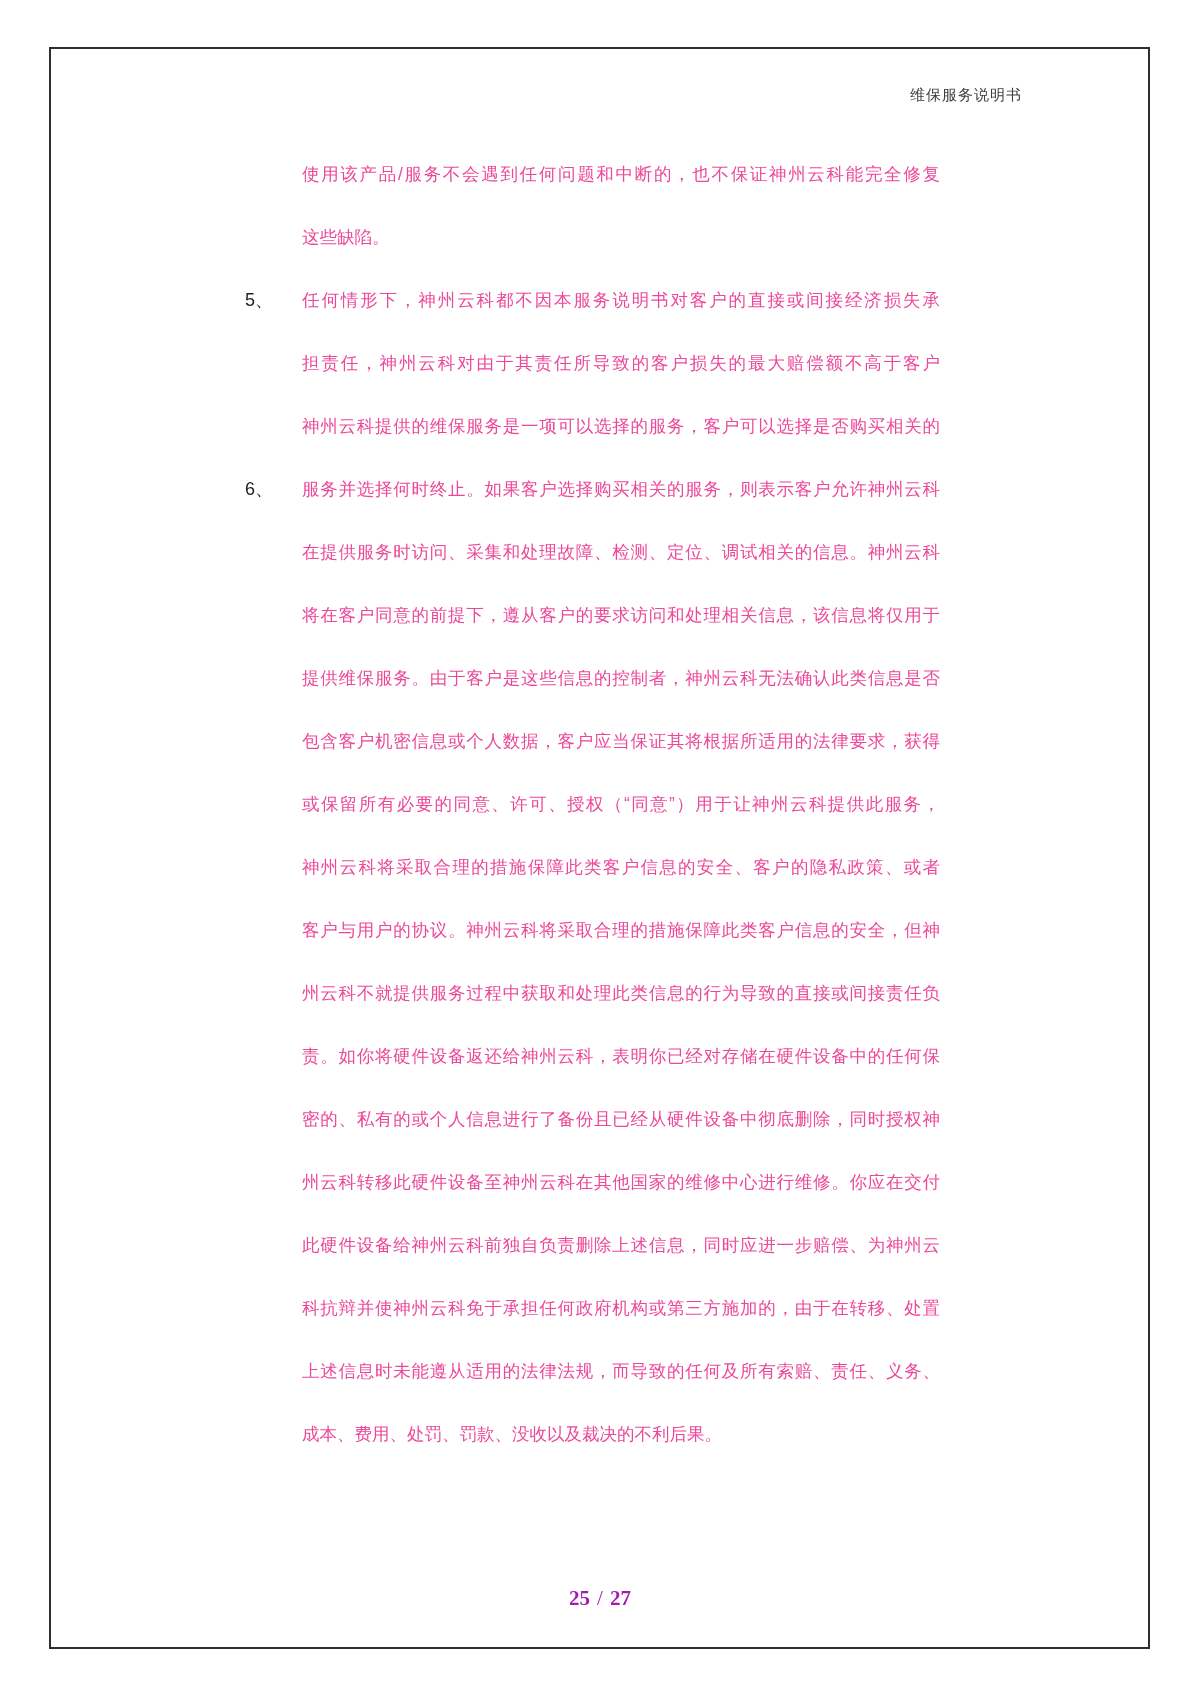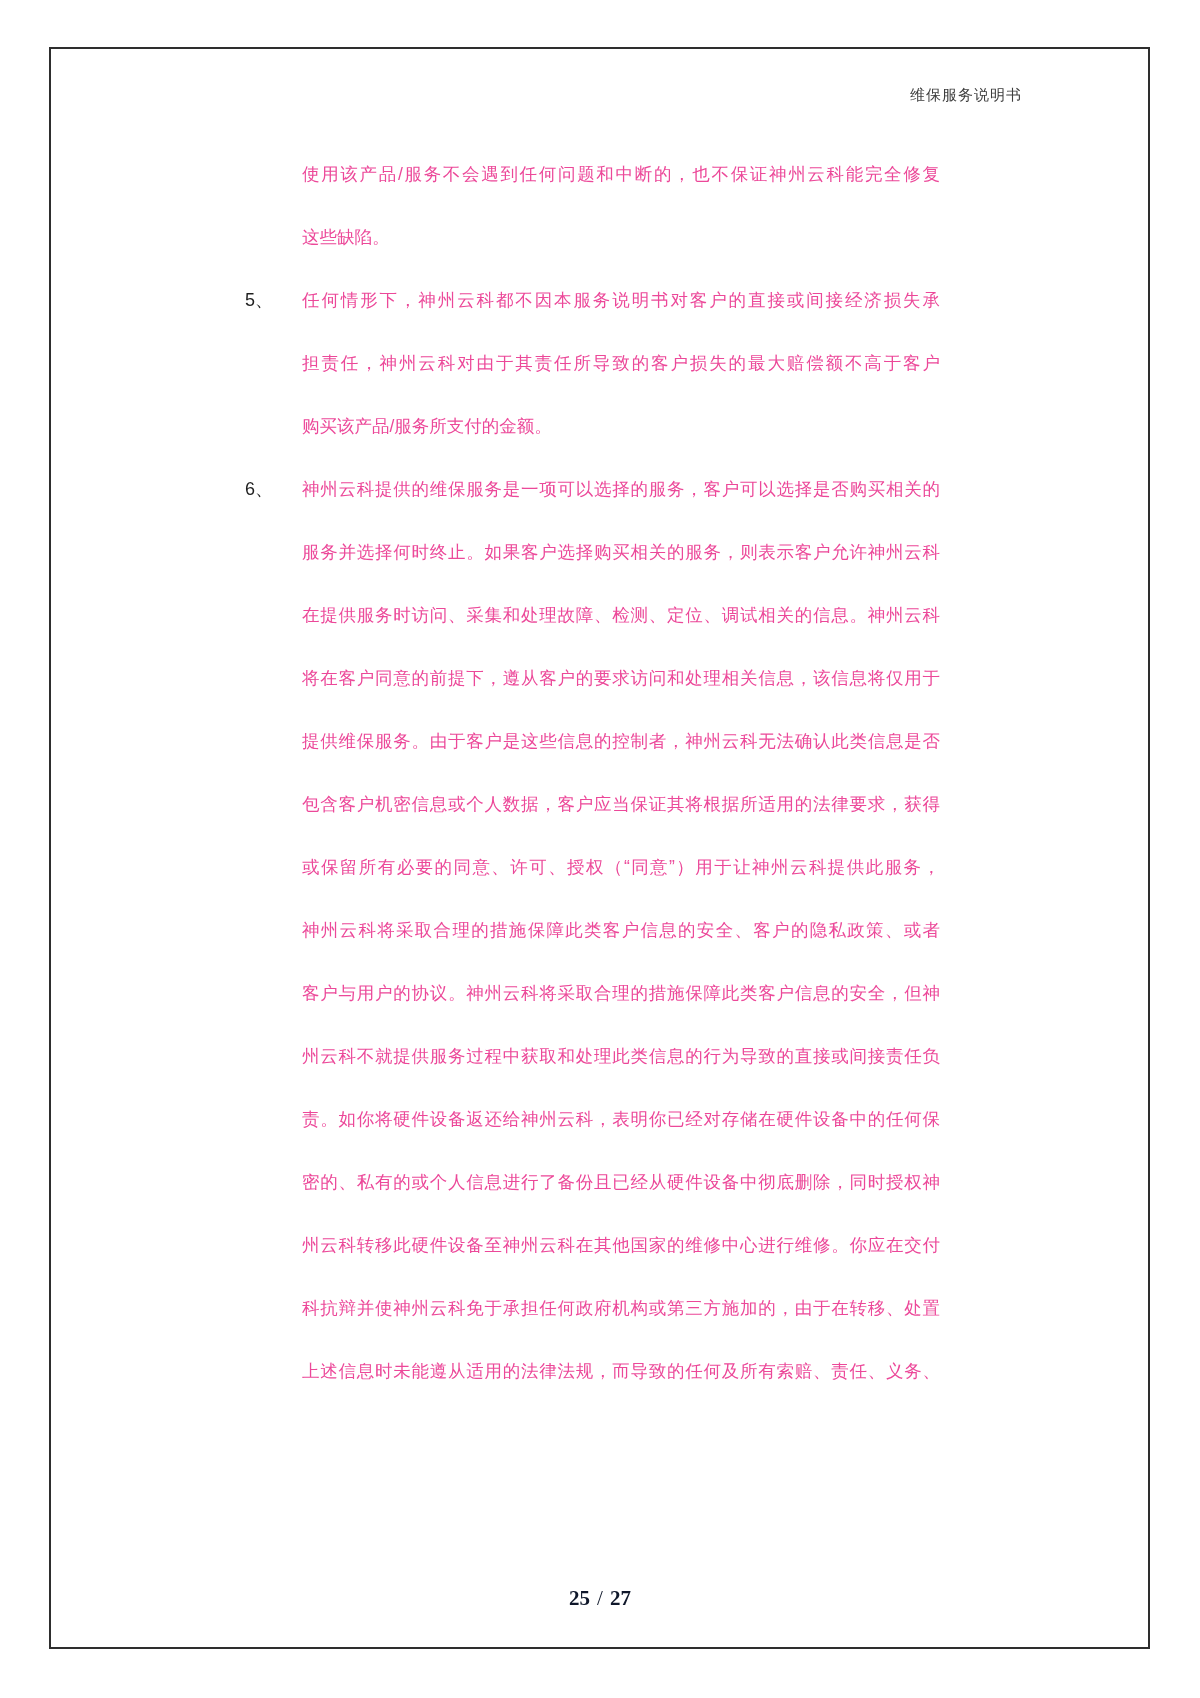--- a/index.html
+++ b/index.html
@@ -58,55 +58,56 @@
   .num-6 { top: 458px; }
   .footer {
     position: absolute;
     top: 1584px;
     left: 0;
     width: 1200px;
     text-align: center;
     font-family: "Liberation Serif", serif;
     font-size: 21px;
     line-height: 28px;
-    color: #0f172a;
+    color: #a21caf;
   }
   .footer .pg { font-weight: bold; }
   .footer .sep { font-weight: normal; padding: 0 7px; }
 </style>
 </head>
 <body>
 
 <div class="frame"></div>
 
 <div class="header">维保服务说明书</div>
 
 <div class="list-num num-5">5、</div>
 <div class="list-num num-6">6、</div>
 
 <div class="body-text">
   <div class="line">使用该产品/服务不会遇到任何问题和中断的，也不保证神州云科能完全修复</div>
   <div class="line para-end">这些缺陷。</div>
 
   <div class="line">任何情形下，神州云科都不因本服务说明书对客户的直接或间接经济损失承</div>
   <div class="line">担责任，神州云科对由于其责任所导致的客户损失的最大赔偿额不高于客户</div>
-  <div class="line para-end">购买该产品/服务所支付的金额。</div>
 
   <div class="line">神州云科提供的维保服务是一项可以选择的服务，客户可以选择是否购买相关的</div>
   <div class="line">服务并选择何时终止。如果客户选择购买相关的服务，则表示客户允许神州云科</div>
   <div class="line">在提供服务时访问、采集和处理故障、检测、定位、调试相关的信息。神州云科</div>
   <div class="line">将在客户同意的前提下，遵从客户的要求访问和处理相关信息，该信息将仅用于</div>
   <div class="line">提供维保服务。由于客户是这些信息的控制者，神州云科无法确认此类信息是否</div>
   <div class="line">包含客户机密信息或个人数据，客户应当保证其将根据所适用的法律要求，获得</div>
   <div class="line">或保留所有必要的同意、许可、授权（“同意”）用于让神州云科提供此服务，</div>
   <div class="line">神州云科将采取合理的措施保障此类客户信息的安全、客户的隐私政策、或者</div>
   <div class="line">客户与用户的协议。神州云科将采取合理的措施保障此类客户信息的安全，但神</div>
   <div class="line">州云科不就提供服务过程中获取和处理此类信息的行为导致的直接或间接责任负</div>
   <div class="line">责。如你将硬件设备返还给神州云科，表明你已经对存储在硬件设备中的任何保</div>
   <div class="line">密的、私有的或个人信息进行了备份且已经从硬件设备中彻底删除，同时授权神</div>
   <div class="line">州云科转移此硬件设备至神州云科在其他国家的维修中心进行维修。你应在交付</div>
+  <div class="line">此硬件设备给神州云科前独自负责删除上述信息，同时应进一步赔偿、为神州云</div>
   <div class="line">科抗辩并使神州云科免于承担任何政府机构或第三方施加的，由于在转移、处置</div>
   <div class="line">上述信息时未能遵从适用的法律法规，而导致的任何及所有索赔、责任、义务、</div>
+  <div class="line para-end">成本、费用、处罚、罚款、没收以及裁决的不利后果。</div>
 </div>
 
 <div class="footer">
   <span class="pg">25</span><span class="sep">/</span><span class="pg">27</span>
 </div>
 
 </body></html>

